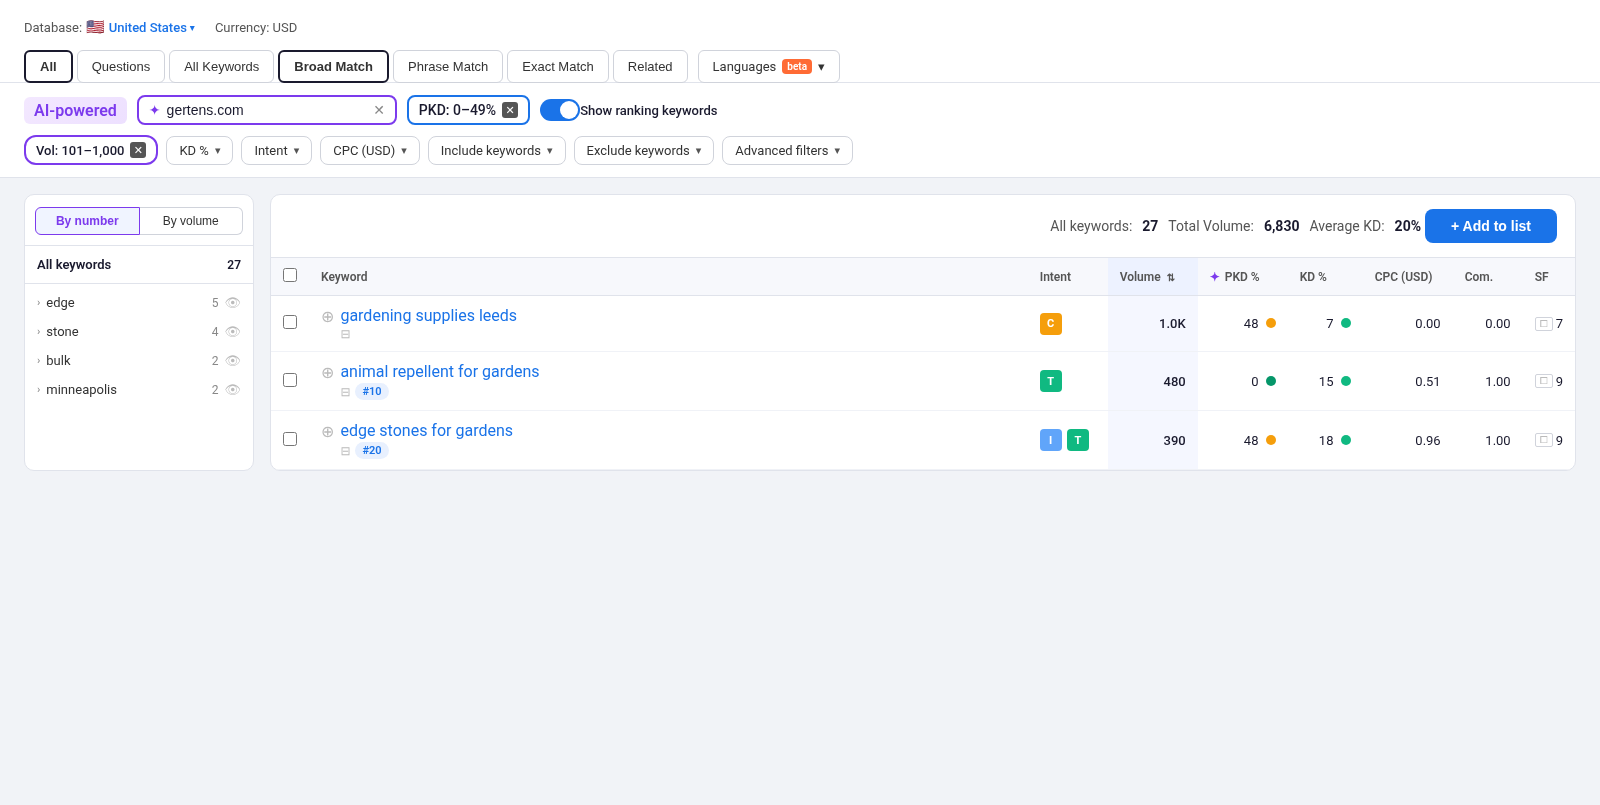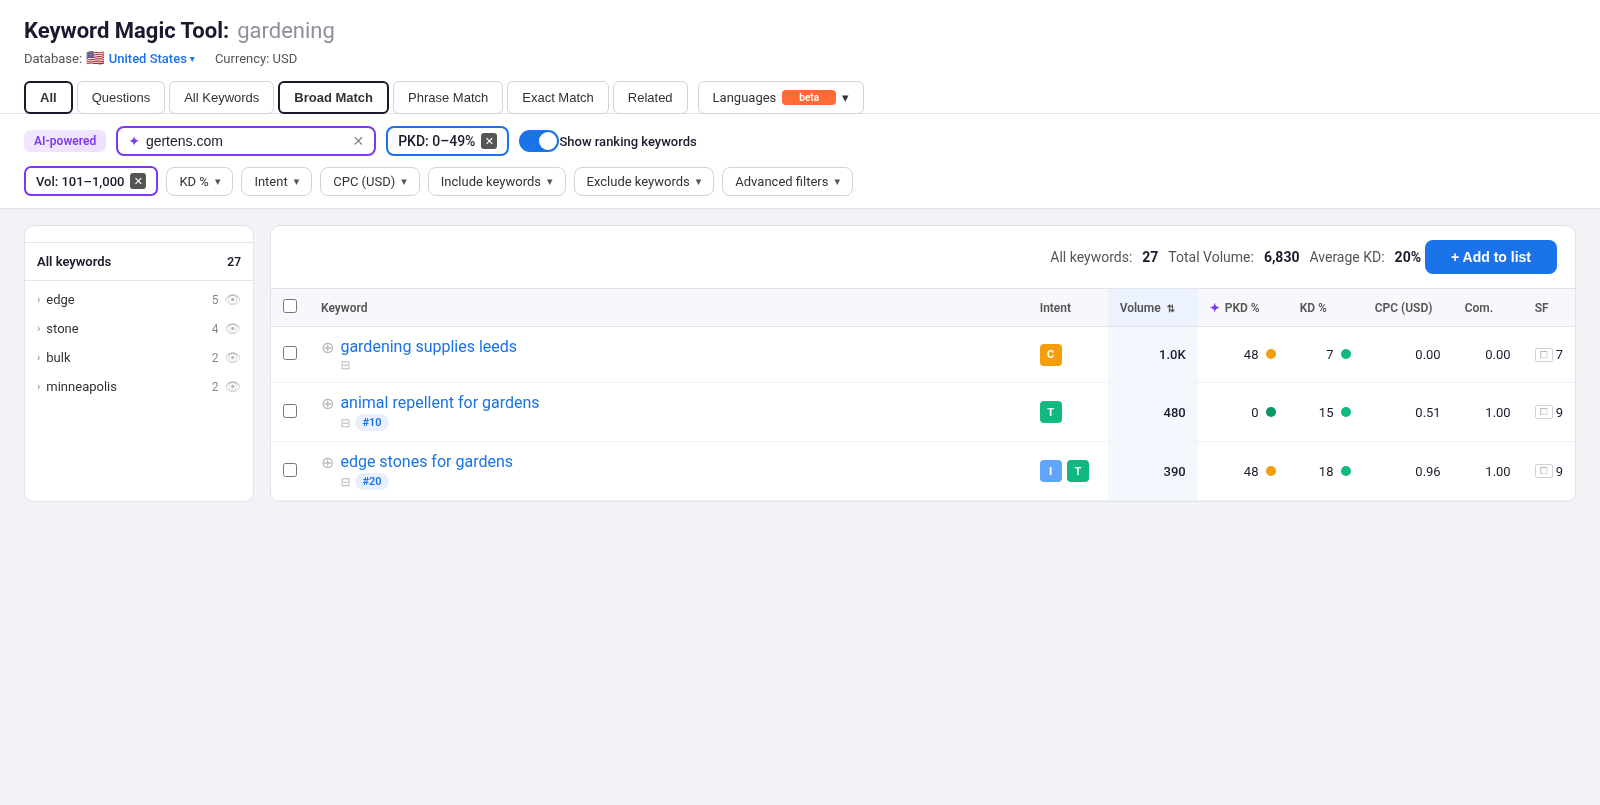--- a/index.html
+++ b/index.html
@@ -84,40 +84,40 @@
       cursor: pointer;
       font-size: 13px;
       color: #333;
       margin-left: 6px;
     }
     .beta-badge {
       background: #ff6b35;
       color: #fff;
       font-size: 10px;
       font-weight: 600;
-      padding: 2px 17px;
+      padding: 2px 5px;
       border-radius: 4px;
     }
     .filters-section {
       background: #fff;
       padding: 12px 24px;
       border-bottom: 1px solid #e0e3eb;
       display: flex;
       flex-direction: column;
       gap: 10px;
     }
     .filter-row1 {
       display: flex;
       align-items: center;
       gap: 10px;
     }
     .ai-powered-badge {
       background: linear-gradient(135deg, #f3e8ff, #ede0ff);
       color: #7c3aed;
-      font-size: 12px;
+      font-size: 16px;
       font-weight: 600;
       padding: 4px 10px;
       border-radius: 6px;
       white-space: nowrap;
     }
     .domain-input-wrap {
       display: flex;
       align-items: center;
       border: 2px solid #7c3aed;
       border-radius: 8px;
@@ -198,21 +198,21 @@
     .filter-row2 {
       display: flex;
       align-items: center;
       gap: 8px;
       flex-wrap: wrap;
     }
     .filter-chip {
       display: flex;
       align-items: center;
       border: 2px solid #7c3aed;
-      border-radius: 7px;
+      border-radius: 12px;
       padding: 5px 10px;
       background: #fff;
       gap: 6px;
       font-size: 13px;
       font-weight: 500;
       color: #1a1a2e;
       cursor: pointer;
     }
     .filter-chip .chip-clear {
       background: #555;
@@ -426,24 +426,20 @@
       margin-bottom: -1px;
       padding-bottom: 0;
     }
   </style>
 </head>
 <body>
 
 <div class="app-container">
 
   <div class="header-section">
-    <div class="title-row">
-      <span class="title-black">Keyword Magic Tool:</span>
-      <span class="title-gray">gardening</span>
-    </div>
     <div class="subtitle-row">
       <span>Database:</span>
       <span class="flag">🇺🇸</span>
       <a class="db-link">
         <span>United States</span>
         <span class="chevron-small">▾</span>
       </a>
       <span style="margin-left:16px">Currency: USD</span>
     </div>
 
@@ -512,20 +508,24 @@
       <div class="filter-dropdown">
         <span>Advanced filters</span>
         <span class="dd-arrow">▾</span>
       </div>
     </div>
   </div>
 
   <div class="main-content">
 
     <div class="sidebar">
+      <div class="sidebar-sort-row">
+        <button class="sort-btn active">By number</button>
+        <button class="sort-btn">By volume</button>
+      </div>
       <div class="sidebar-divider"></div>
       <div class="sidebar-row bold">
         <span class="sidebar-label">All keywords</span>
         <span class="sidebar-count">27</span>
       </div>
       <div class="sidebar-divider"></div>
       <div class="sidebar-row">
         <span class="sidebar-expand">›</span>
         <span class="sidebar-label">edge</span>
         <span class="sidebar-count">5</span>

